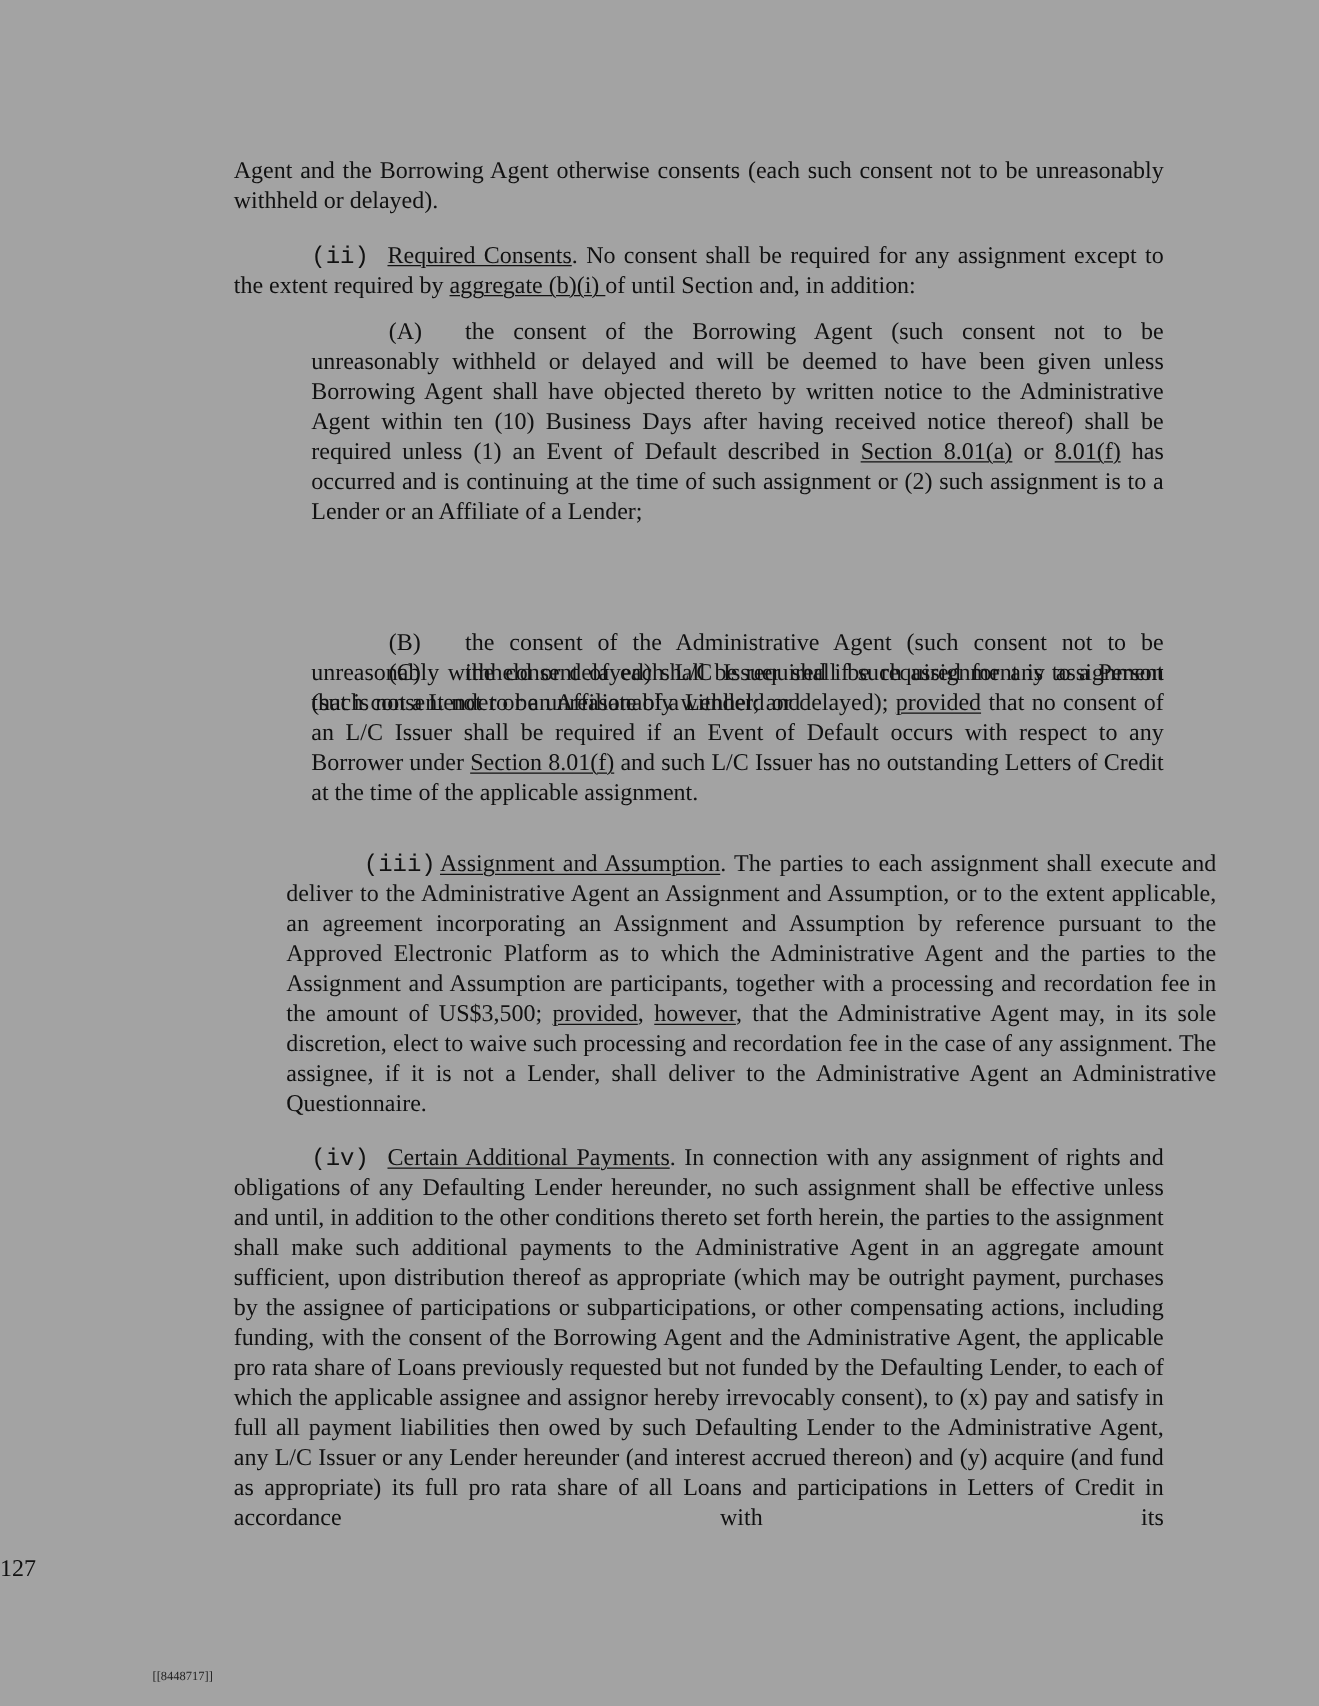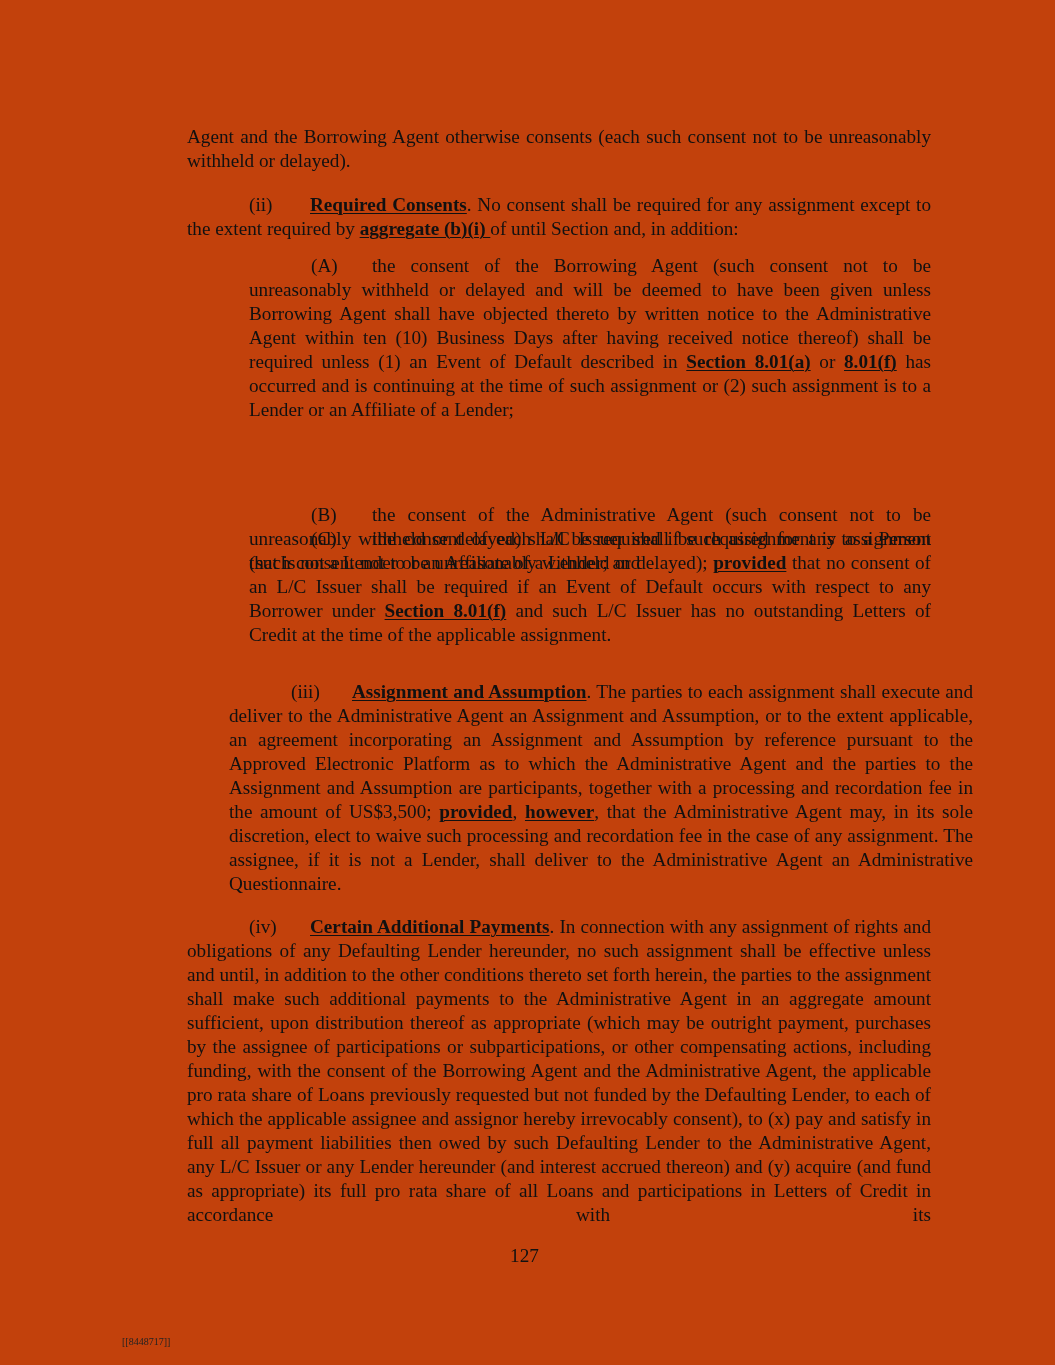--- a/index.html
+++ b/index.html
@@ -1,39 +1,39 @@
 <!DOCTYPE html>
 <html><head>
 <meta charset="utf-8">
 <style>
   html, body { margin: 0; padding: 0; background: #ffffff; }
   body { width: 1055px; height: 1365px; position: relative; overflow: hidden; }
   .page {
-    position: absolute; left: 0; top: 0; width: 1055px; height: 1365px; background: #c2410c;
+    position: absolute; left: 0; top: 0; width: 1055px; height: 1365px; background: #a3a3a3;
     font-family: "Liberation Serif", "DejaVu Serif", serif;
     color: #111111;
   }
   .text {
     position: absolute;
     font-size: 19.2px;
     line-height: 24px;
     text-align: justify;
     text-justify: inter-word;
   }
   .full { left: 187px; width: 744px; }
   .indented { left: 249px; width: 682px; }
   .p { margin: 0; }
   .first { text-indent: 62px; }
   .ind-first { text-indent: 62px; }
-  .label { display: inline-block; width: 61px; text-indent: 0; }
+  .label { display: inline-block; width: 61px; text-indent: 0; font-family: Liberation Mono, monospace; }
   .label-b { display: inline-block; width: 61px; text-indent: 0; }
-  u { text-decoration: underline; text-underline-offset: 2px; text-decoration-thickness: 1px; font-weight: bold; }
+  u { text-decoration: underline; text-underline-offset: 2px; text-decoration-thickness: 1px; }
   .page-number {
     position: absolute; left: 0; width: 1049px; top: 1245px;
-    text-align: center; font-size: 19.2px;
+    font-size: 19.2px;
   }
   .doc-id {
     position: absolute; left: 122px; top: 1292px; font-size: 10px; color: #222; margin-top: 44px;
   }
   .last-line-justify { text-align-last: justify; }
 </style>
 </head>
 <body>
 
 <div class="page">

